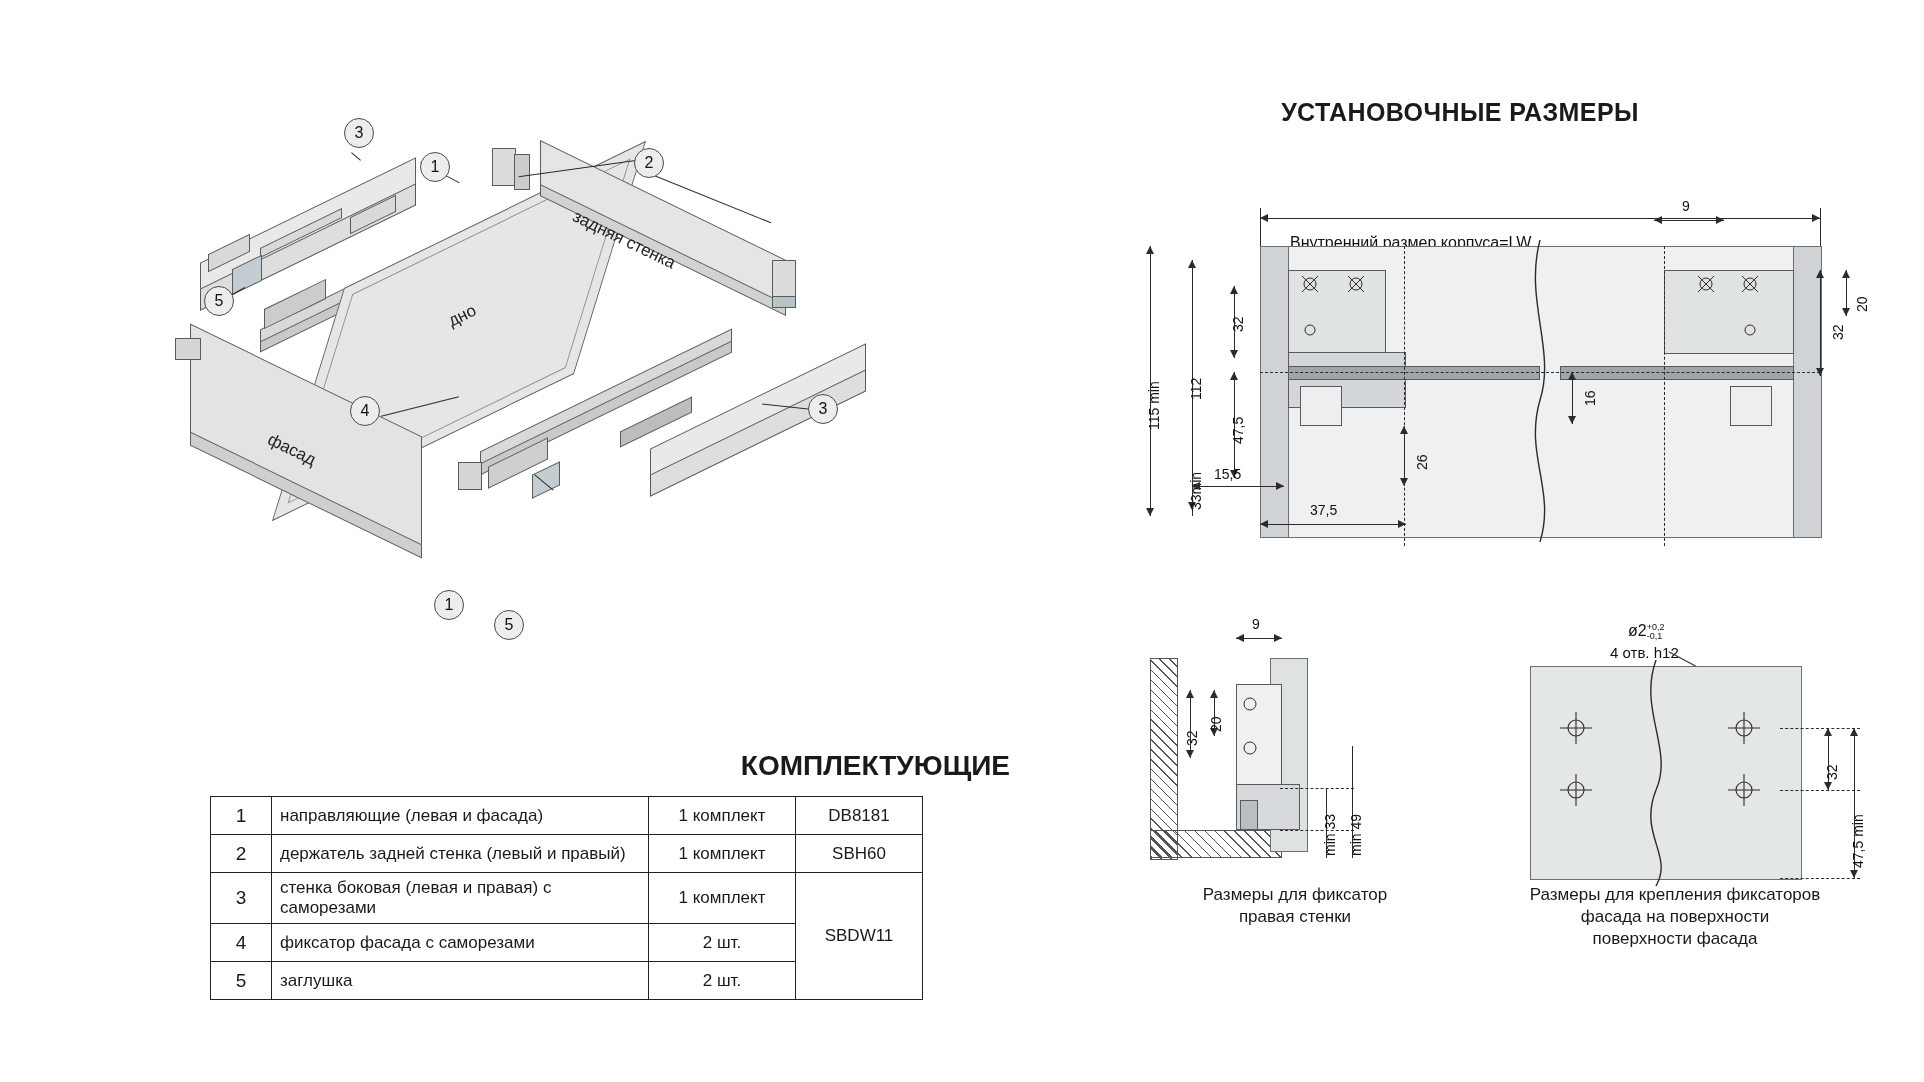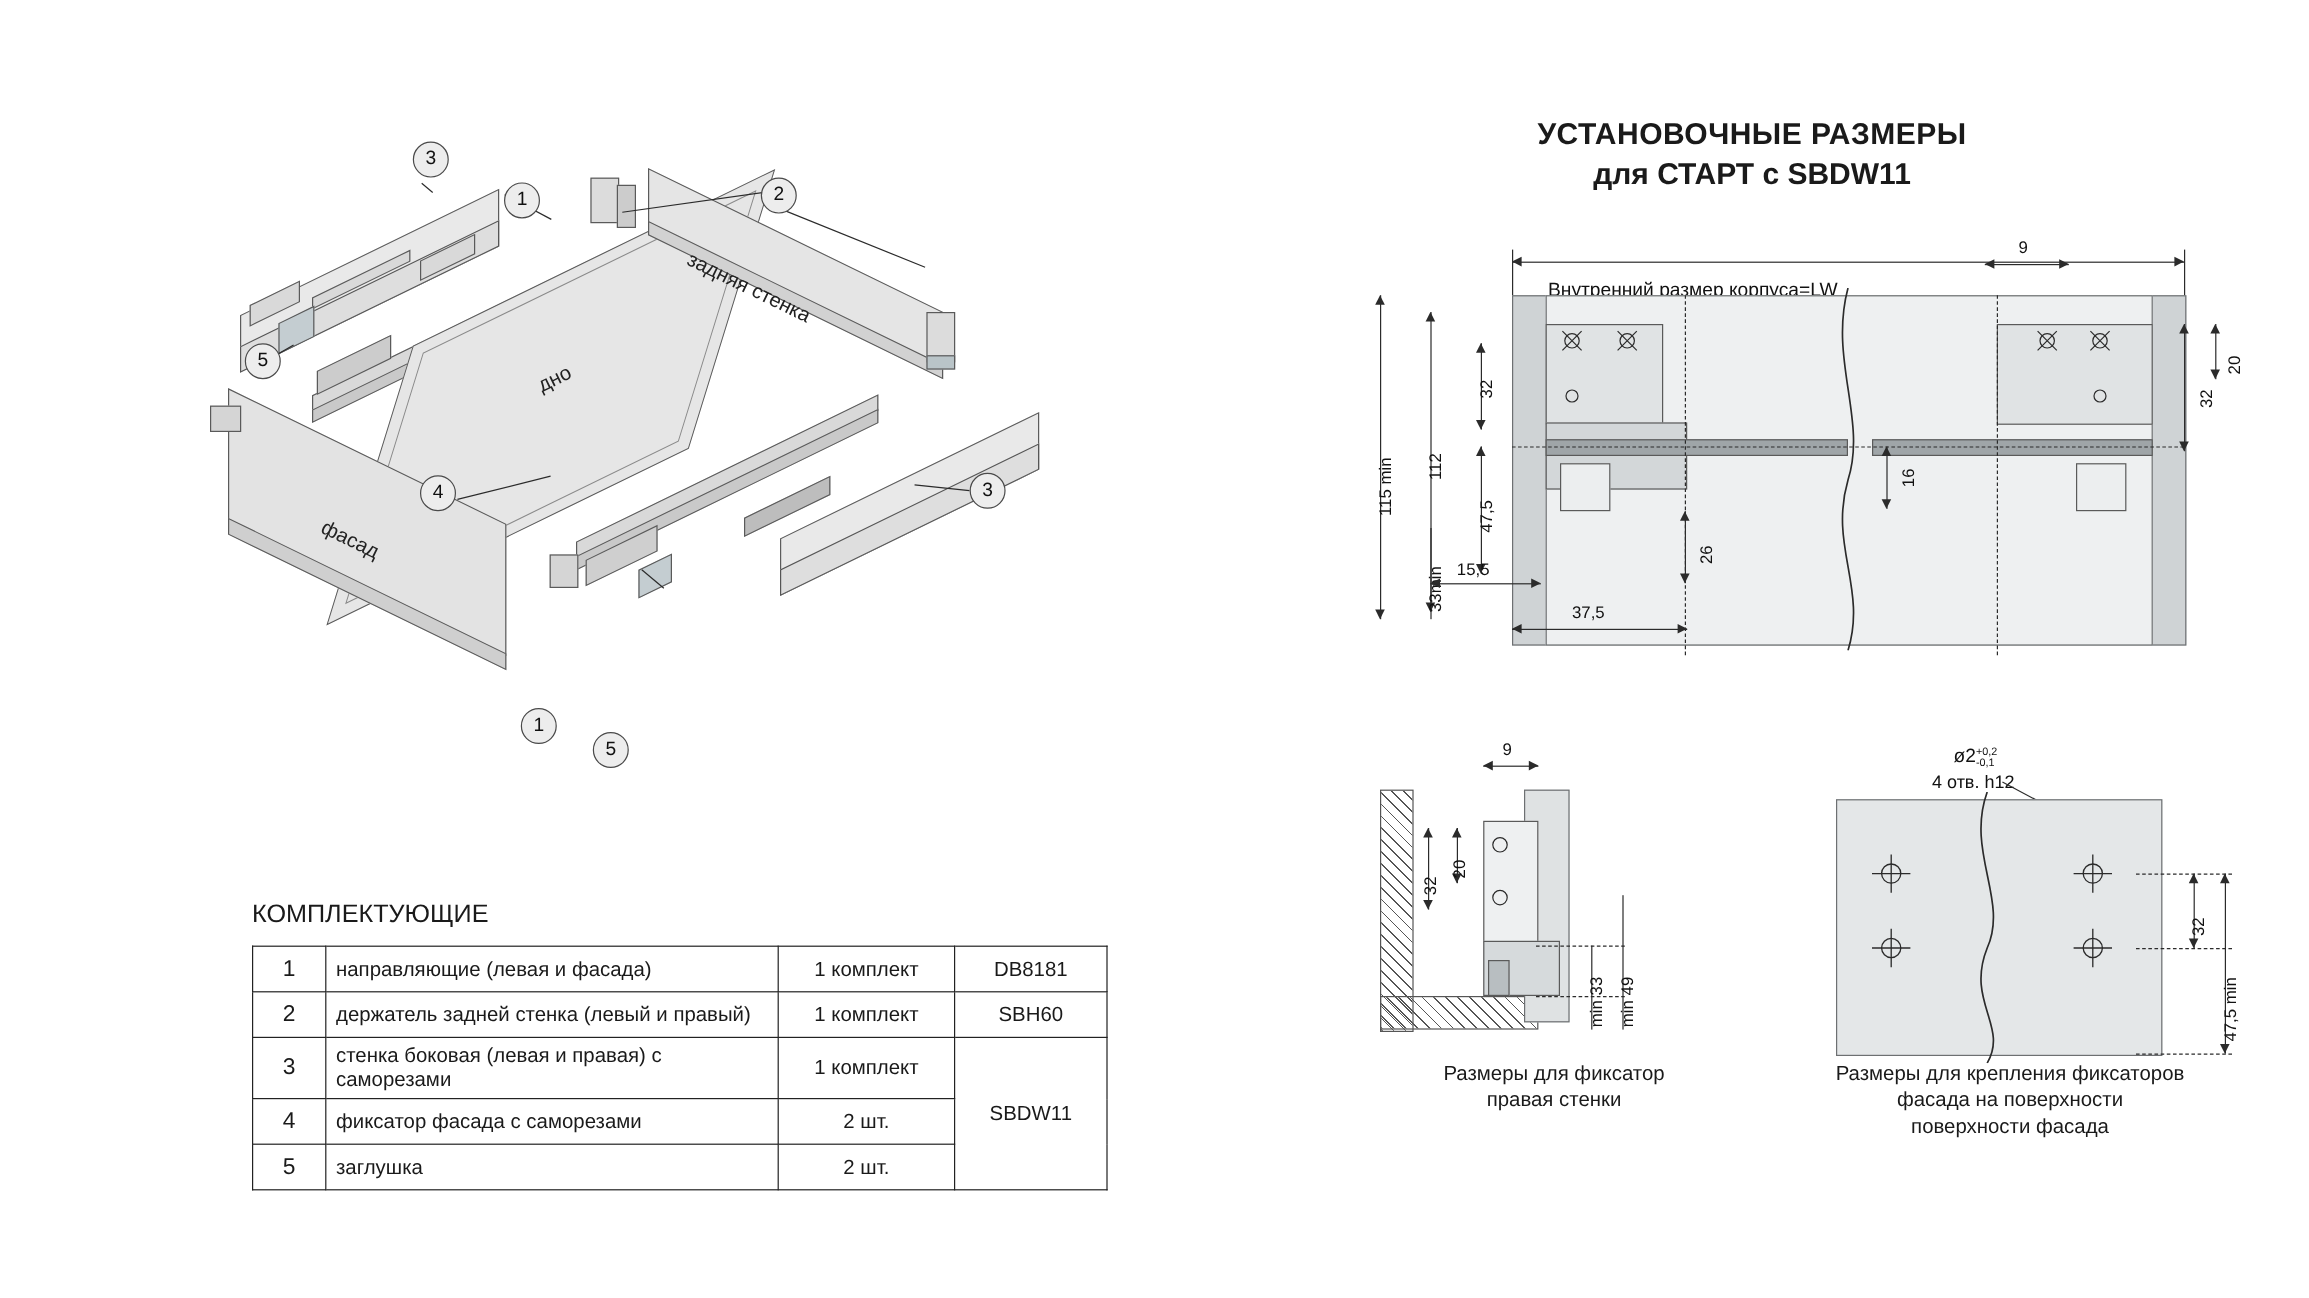--- a/index.html
+++ b/index.html
@@ -13,21 +13,21 @@
   .ln{position:absolute;background:#2b2b2b;}
   .ln-h{height:1px;}
   .ln-v{width:1px;}
   .dash-h{position:absolute;height:0;border-top:1px dashed #2b2b2b;}
   .dash-v{position:absolute;width:0;border-left:1px dashed #2b2b2b;}
   
   .title-main{
     font-size:25px;font-weight:bold;letter-spacing:.4px;text-align:center;
   }
   .title-sub{font-size:25px;font-weight:bold;text-align:center;}
-  .title-komp{font-size:21px;font-weight:normal;text-align:left;}
+  .title-komp{font-size:28px;font-weight:bold;text-align:right;}
   
   table.komp{
     border-collapse:collapse;font-size:17px;
   }
   table.komp td{
     border:1.5px solid #222;padding:5px 8px;height:27px;vertical-align:middle;
   }
   td.num{width:44px;text-align:center;font-size:19px;}
   td.nm{width:360px;}
   td.qty{width:130px;text-align:center;}
@@ -178,21 +178,20 @@
       <td class="num">5</td>
       <td class="nm">заглушка</td>
       <td class="qty">2 шт.</td>
     </tr>
   </tbody>
     </table>
 </div>
 
 <div class="abs" style="left:1160px;top:78px;width:600px;margin-top:20px;">
   <div class="title-main">УСТАНОВОЧНЫЕ РАЗМЕРЫ</div>
-  <div class="title-sub" style="margin-top:4px;">для СТАРТ с SBDW11</div>
 </div>
 
 <div class="abs" style="left:1130px;top:190px;width:780px;height:430px;">
 
   <div class="dimtxt" style="left:160px;top:-4px;font-size:16px;margin-top:48px;">Внутренний размер корпуса=LW</div>
   <div class="ln ln-h" style="left:130px;top:28px;width:560px;"></div>
   <div class="arrowL" style="left:130px;top:24px;"></div>
   <div class="arrowR" style="left:682px;top:24px;"></div>
   <div class="ln ln-v" style="left:130px;top:18px;height:48px;"></div>
   <div class="ln ln-v" style="left:690px;top:18px;height:48px;"></div>

